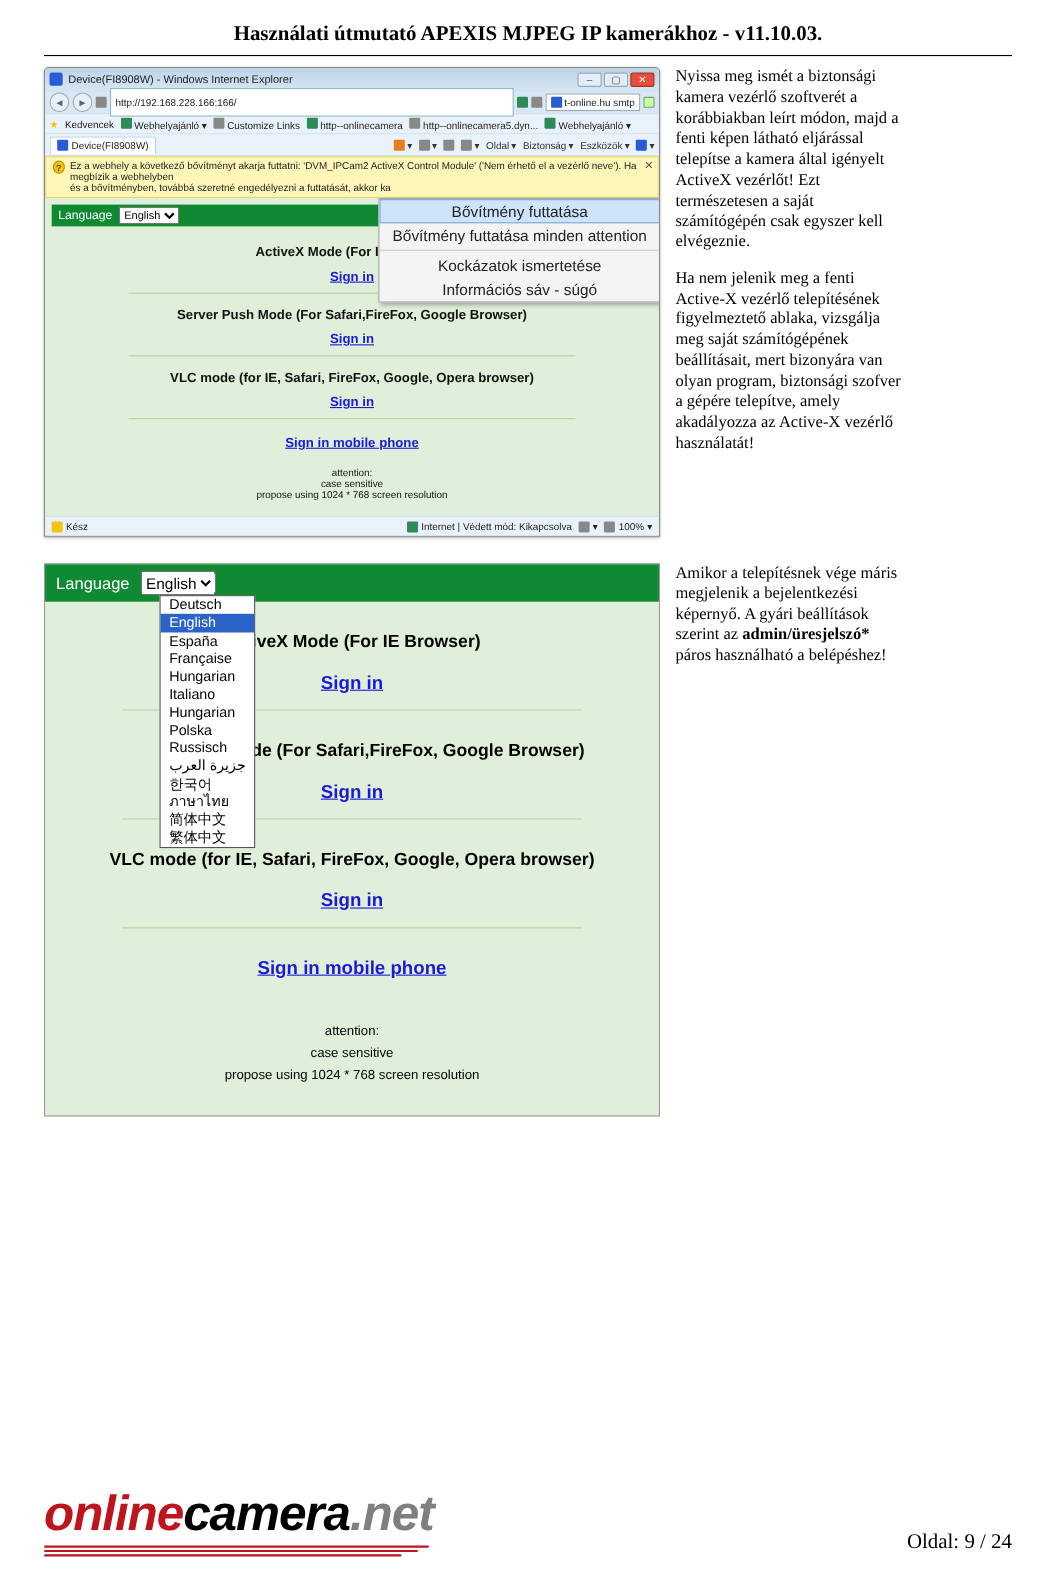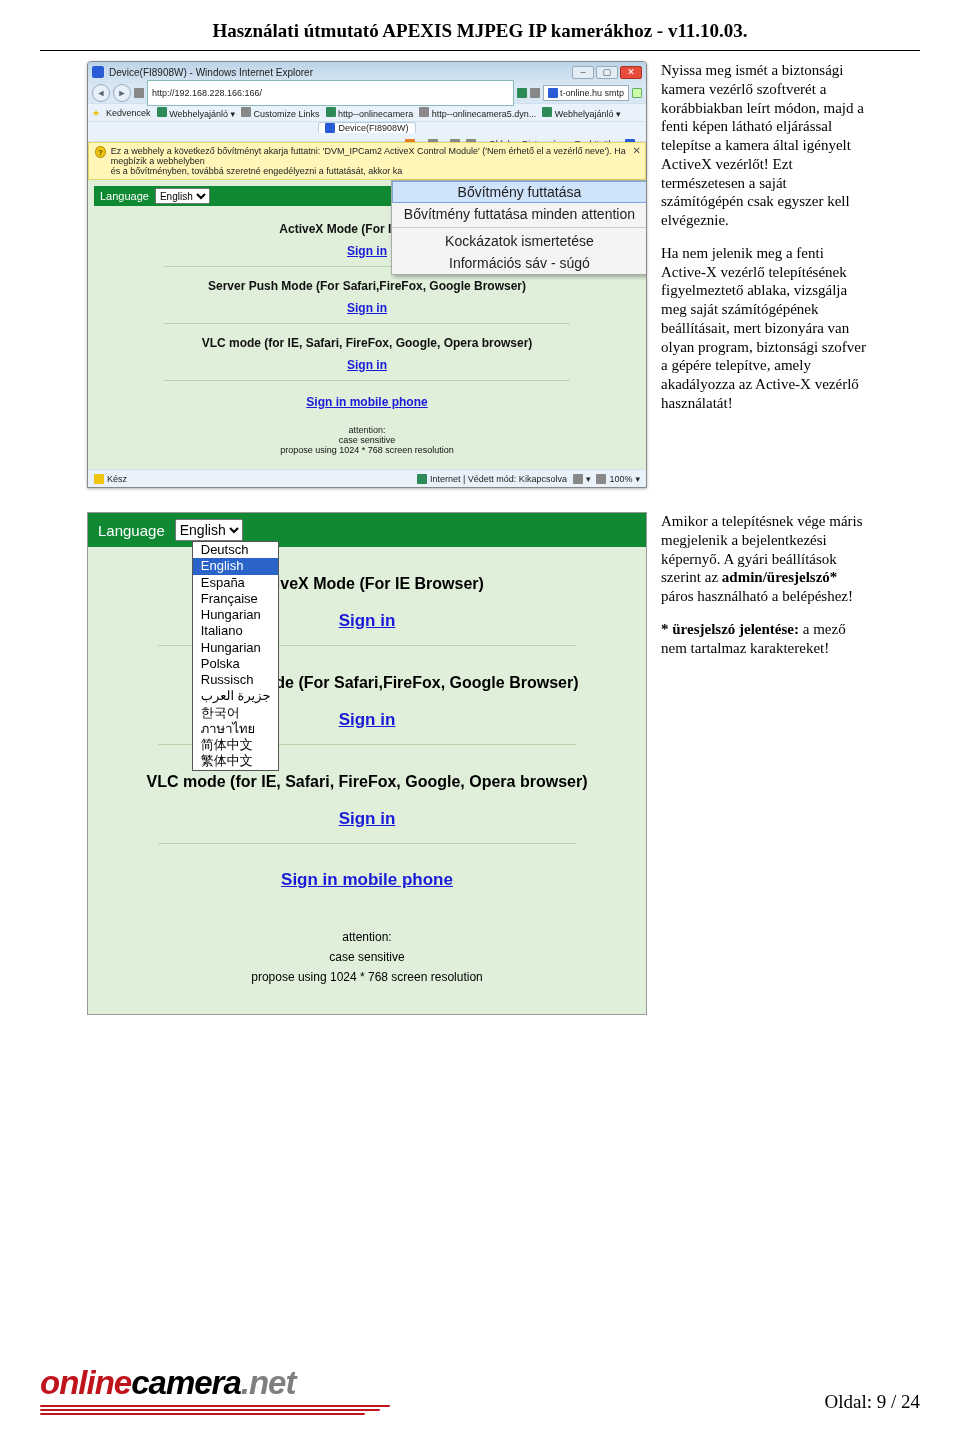--- a/index.html
+++ b/index.html
@@ -8,21 +8,21 @@
     font-size: 15px;
     color:#000;
     width:960px;
     height:1435px;
     background:#fff;
     position:relative;
     padding:20px 40px 0 40px;
   }
   .page-header { text-align:center; font-weight:bold; font-size:19px; margin-bottom:8px; }
   .hr { border-top:1px solid #000; margin-bottom:10px; }
-  .row { display:flex; gap:14px;margin-left:47px; }
+  .row { display:flex; gap:14px; }
 
   
   .ie-window {
     width:560px;
     border:1px solid #888;
     border-radius:4px 4px 0 0;
     overflow:hidden;
     font-family: "Segoe UI", Tahoma, sans-serif;
     font-size:10px;
     color:#222;
@@ -44,21 +44,21 @@
   .nav-arrow{width:18px;height:18px;border-radius:50%;background:#e7f0f9;border:1px solid #9ab;display:flex;align-items:center;justify-content:center;font-size:9px;color:#567;}
   .url-field{flex:1;height:26px;background:#fff;border:1px solid #8bb;padding:0 4px;font-size:9px;display:flex;align-items:center;}
   .right-box{height:16px;border:1px solid #9ab;padding:0 4px;display:flex;align-items:center;gap:2px;font-size:9px;background:#fff;}
   .sm-ico{width:10px;height:10px;display:inline-block;background:#888;border-radius:1px;}
   .sm-ico.blue{background:#2a5bd7;}
   .sm-ico.orange{background:#e67e22;}
   .sm-ico.green{background:#2e8b57;}
   .sm-ico.yellow{background:#f1c40f;}
   .favbar{height:18px;display:flex;align-items:center;padding:0 4px;gap:6px;background:#e9f2fa;font-size:9px;border-bottom:1px solid #d3e4f1;}
   .favbar .star{color:#f1c40f;}
-  .tabbar{height:20px;display:flex;align-items:center;padding:0 4px;gap:6px;background:#e9f2fa;font-size:9px;border-bottom:1px solid #cfe0ef;flex-direction:column;}
+  .tabbar{height:20px;display:flex;align-items:center;padding:0 4px;gap:6px;background:#e9f2fa;font-size:9px;border-bottom:1px solid #cfe0ef;}
   .tab{height:16px;border:1px solid #b8cde2;border-bottom:none;border-radius:3px 3px 0 0;padding:0 6px;display:flex;align-items:center;background:#fff;gap:3px;}
   .toolbar-right{margin-left:auto;display:flex;align-items:center;gap:6px;font-size:9px;color:#333;}
   .toolbar-right > span { display:flex;align-items:center;gap:2px;}
   .infobar{background:#fff6b8;border:1px solid #e6d76a;font-size:9px;padding:3px 6px;display:flex;align-items:flex-start;gap:5px;position:relative;}
   .infobar .warn-ico{width:12px;height:12px;border-radius:50%;background:#f1c40f;border:1px solid #b7950b;display:flex;align-items:center;justify-content:center;color:#5a4a00;font-weight:bold;font-size:8px;}
   .infobar .close{position:absolute;right:4px;top:2px;font-size:10px;color:#555;cursor:default;}
   .context-menu{position:absolute;top:38px;right:-2px; background:#f4f4f4;border:1px solid #aaa;box-shadow:2px 2px 4px rgba(0,0,0,.3);font-size:14px;text-align:center;}
   .context-menu .mi{padding:3px 12px;white-space:nowrap;}
   .context-menu .mi.hl{background:#cfe3fb;border:1px solid #7da7da;padding:2px 11px;}
   .context-menu hr{border:none;border-top:1px solid #ccc;margin:2px 0;}
@@ -105,21 +105,21 @@
   .cam2-body .signin{color:#1a1ad9;text-decoration:underline;font-weight:bold;font-size:17px;margin-top:18px;display:inline-block;}
   .cam2-body .thinhr{border-top:1px solid #b6d5ab;margin:14px 40px 0;}
   .cam2-body .attn{font-size:12px;margin-top:40px;}
   .cam2-body .sub{font-size:12px;margin-top:6px;}
 
   .side-text2 { width:210px; font-size:15px; line-height:1.25;}
   .side-text2 p{margin-bottom:14px;}
 
   
   .logo-wrap{position:absolute;left:40px;bottom:20px;}
-  .oc-logo{font-family:Arial,sans-serif;font-weight:900;font-size:33px;font-style:italic;letter-spacing:-1px;}
+  .oc-logo{font-family:Arial,sans-serif;font-weight:900;font-size:45px;font-style:italic;letter-spacing:-1px;}
   .oc-red{color:#c0141c;}
   .oc-black{color:#000;}
   .oc-grey{color:#7f7f7f;font-style:italic;}
   .logo-lines{position:relative;height:10px;margin-top:3px;}
   .logo-lines span{display:block;height:2px;border-radius:2px;margin-bottom:2px;}
   .ll1{background:#c0141c;width:350px;}
   .ll2{background:#c0141c;width:340px;}
   .ll3{background:#c0141c;width:325px;}
 
   .page-num{position:absolute;right:40px;bottom:22px;font-size:19px;}
@@ -289,23 +289,20 @@
       <div class="attn">attention:</div>
       <div class="sub">case sensitive</div>
       <div class="sub">propose using 1024 * 768 screen resolution</div>
     </div>
   </div>
 
   <div class="side-text2">
     <p>
       <span>Amikor a telepítésnek vége máris megjelenik a bejelentkezési képernyő. A gyári beállítások szerint az </span><b>admin/üresjelszó*</b><span> páros használható a belépéshez!</span>
     </p>
-    <p>
-      <b>* üresjelszó jelentése:</b><span> a mező nem tartalmaz karaktereket!</span>
-    </p>
   </div>
 </div>
 
 <div class="logo-wrap">
   <div class="oc-logo">
     <span class="oc-red">online</span><span class="oc-black">camera</span><span class="oc-grey">.net</span>
   </div>
   <div class="logo-lines">
     <span class="ll1"></span>
       <span class="ll2"></span>

